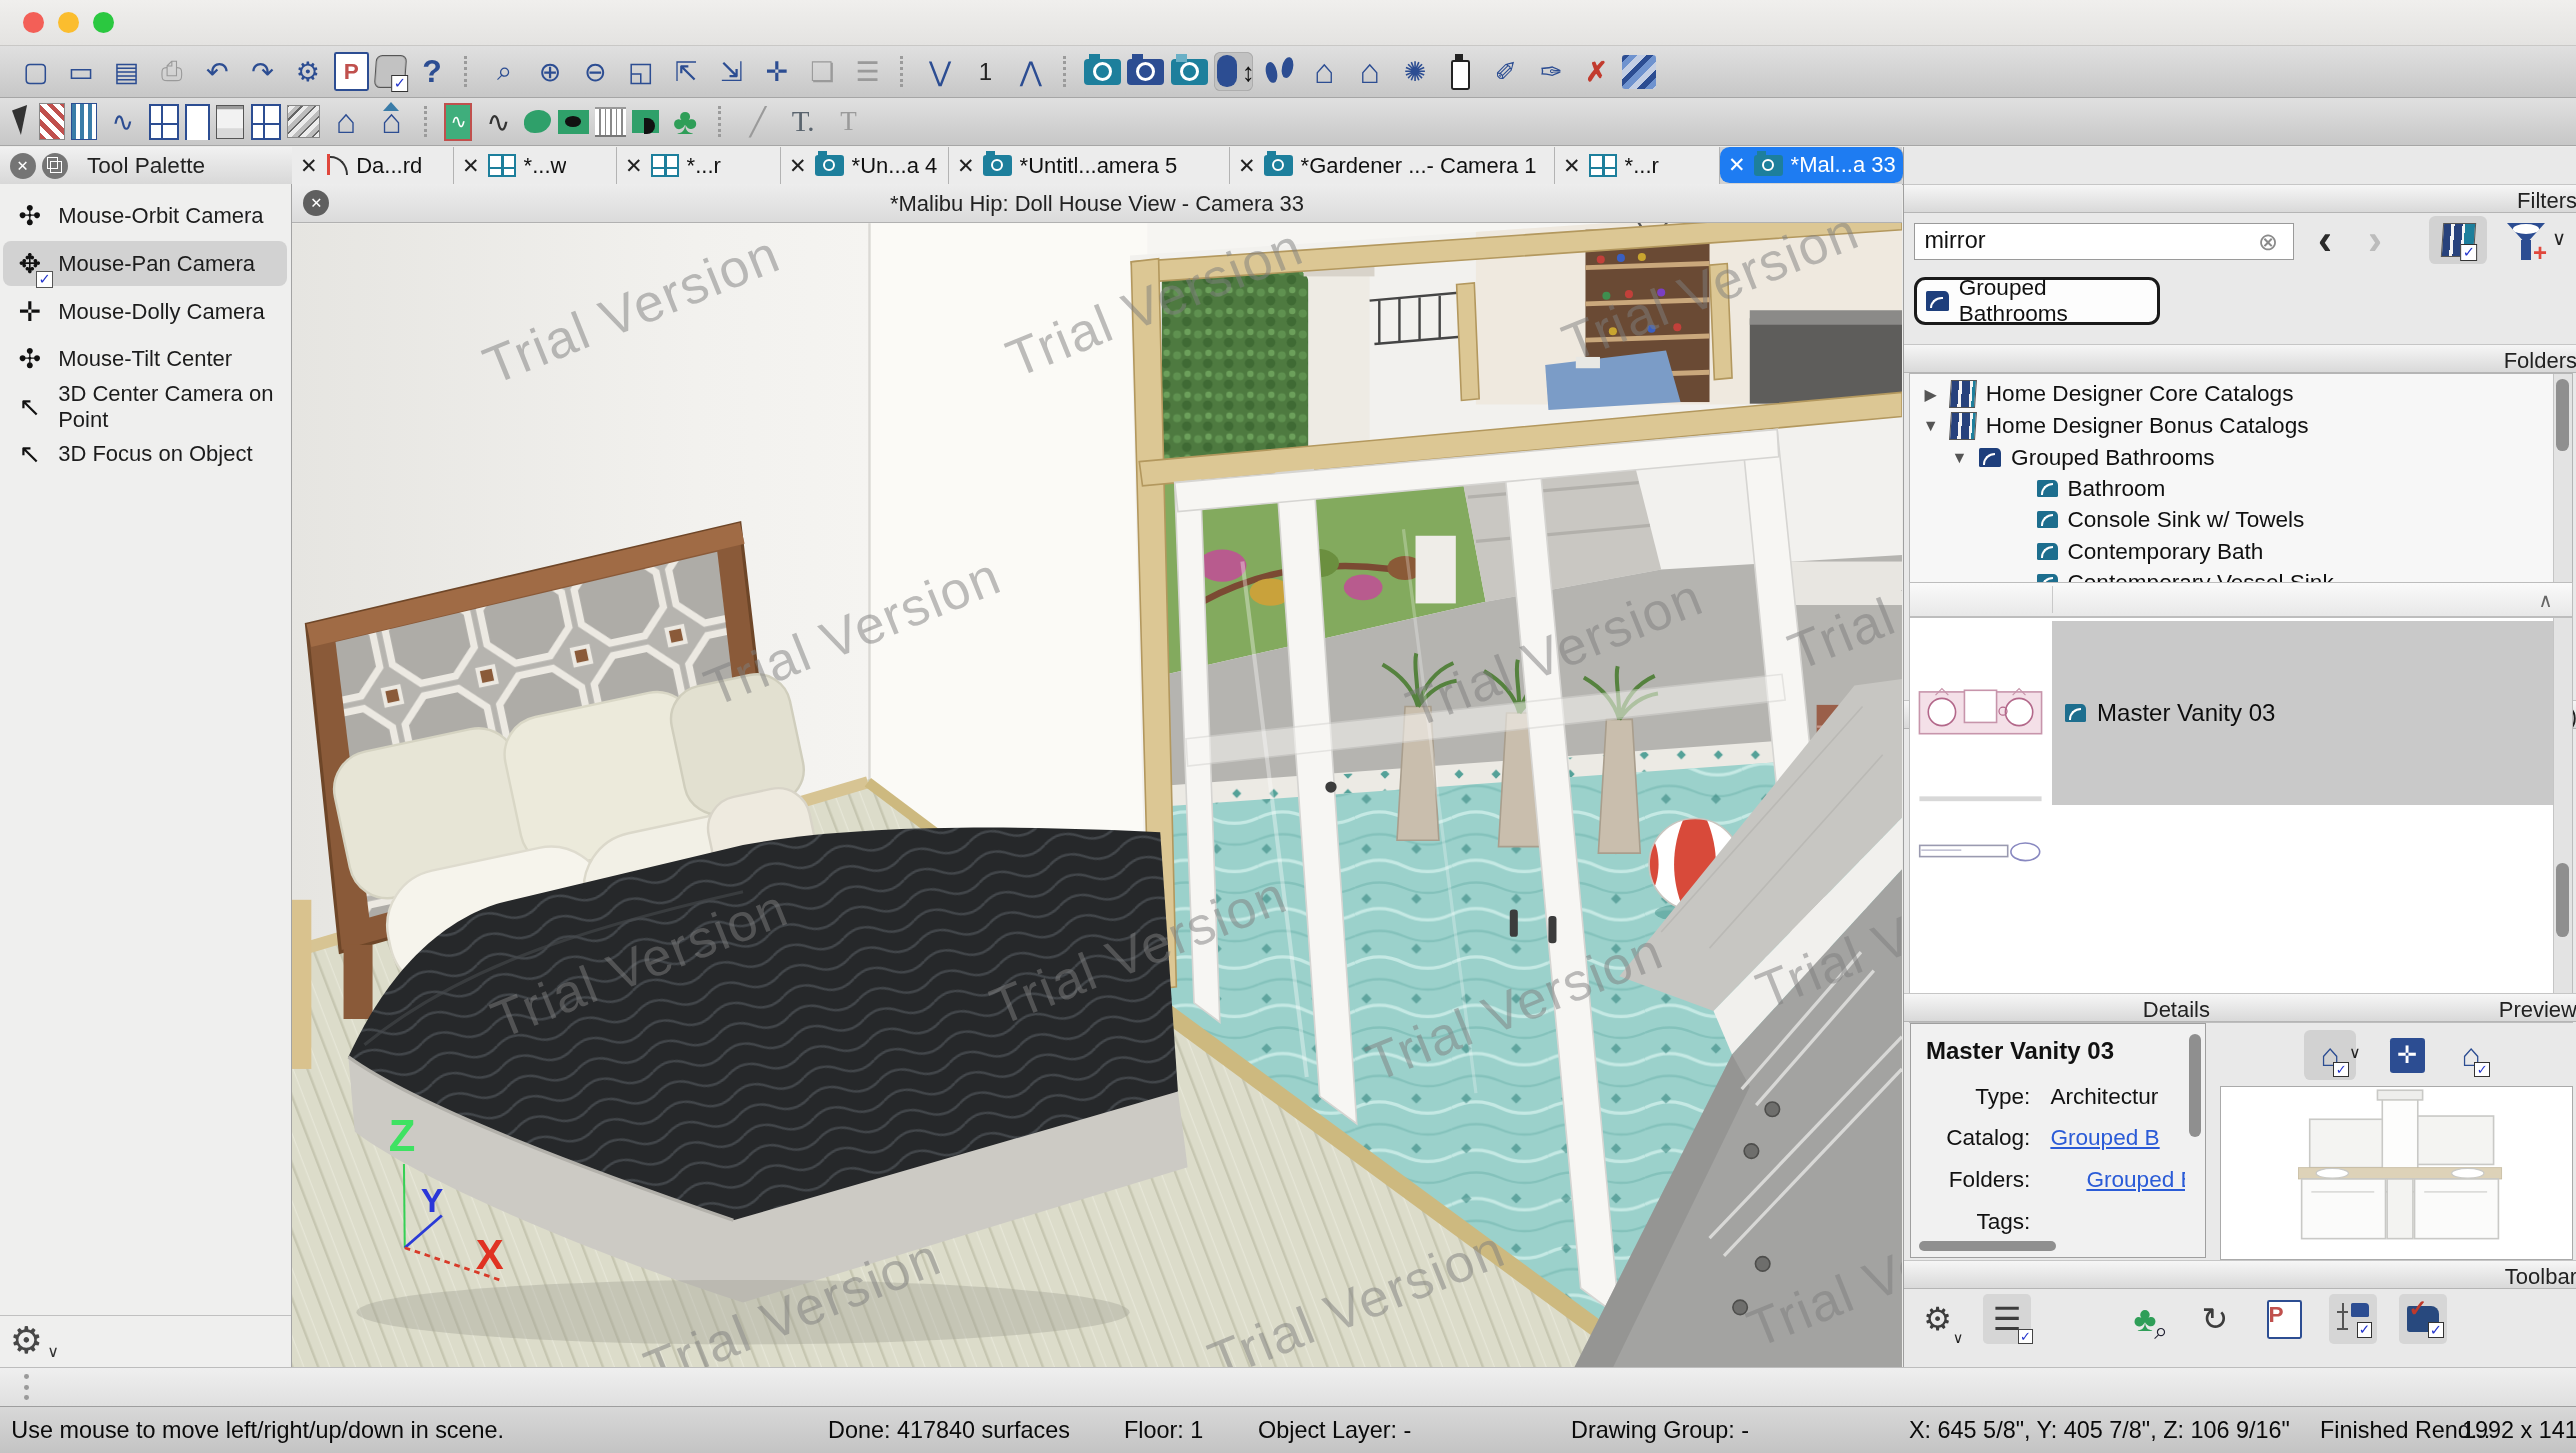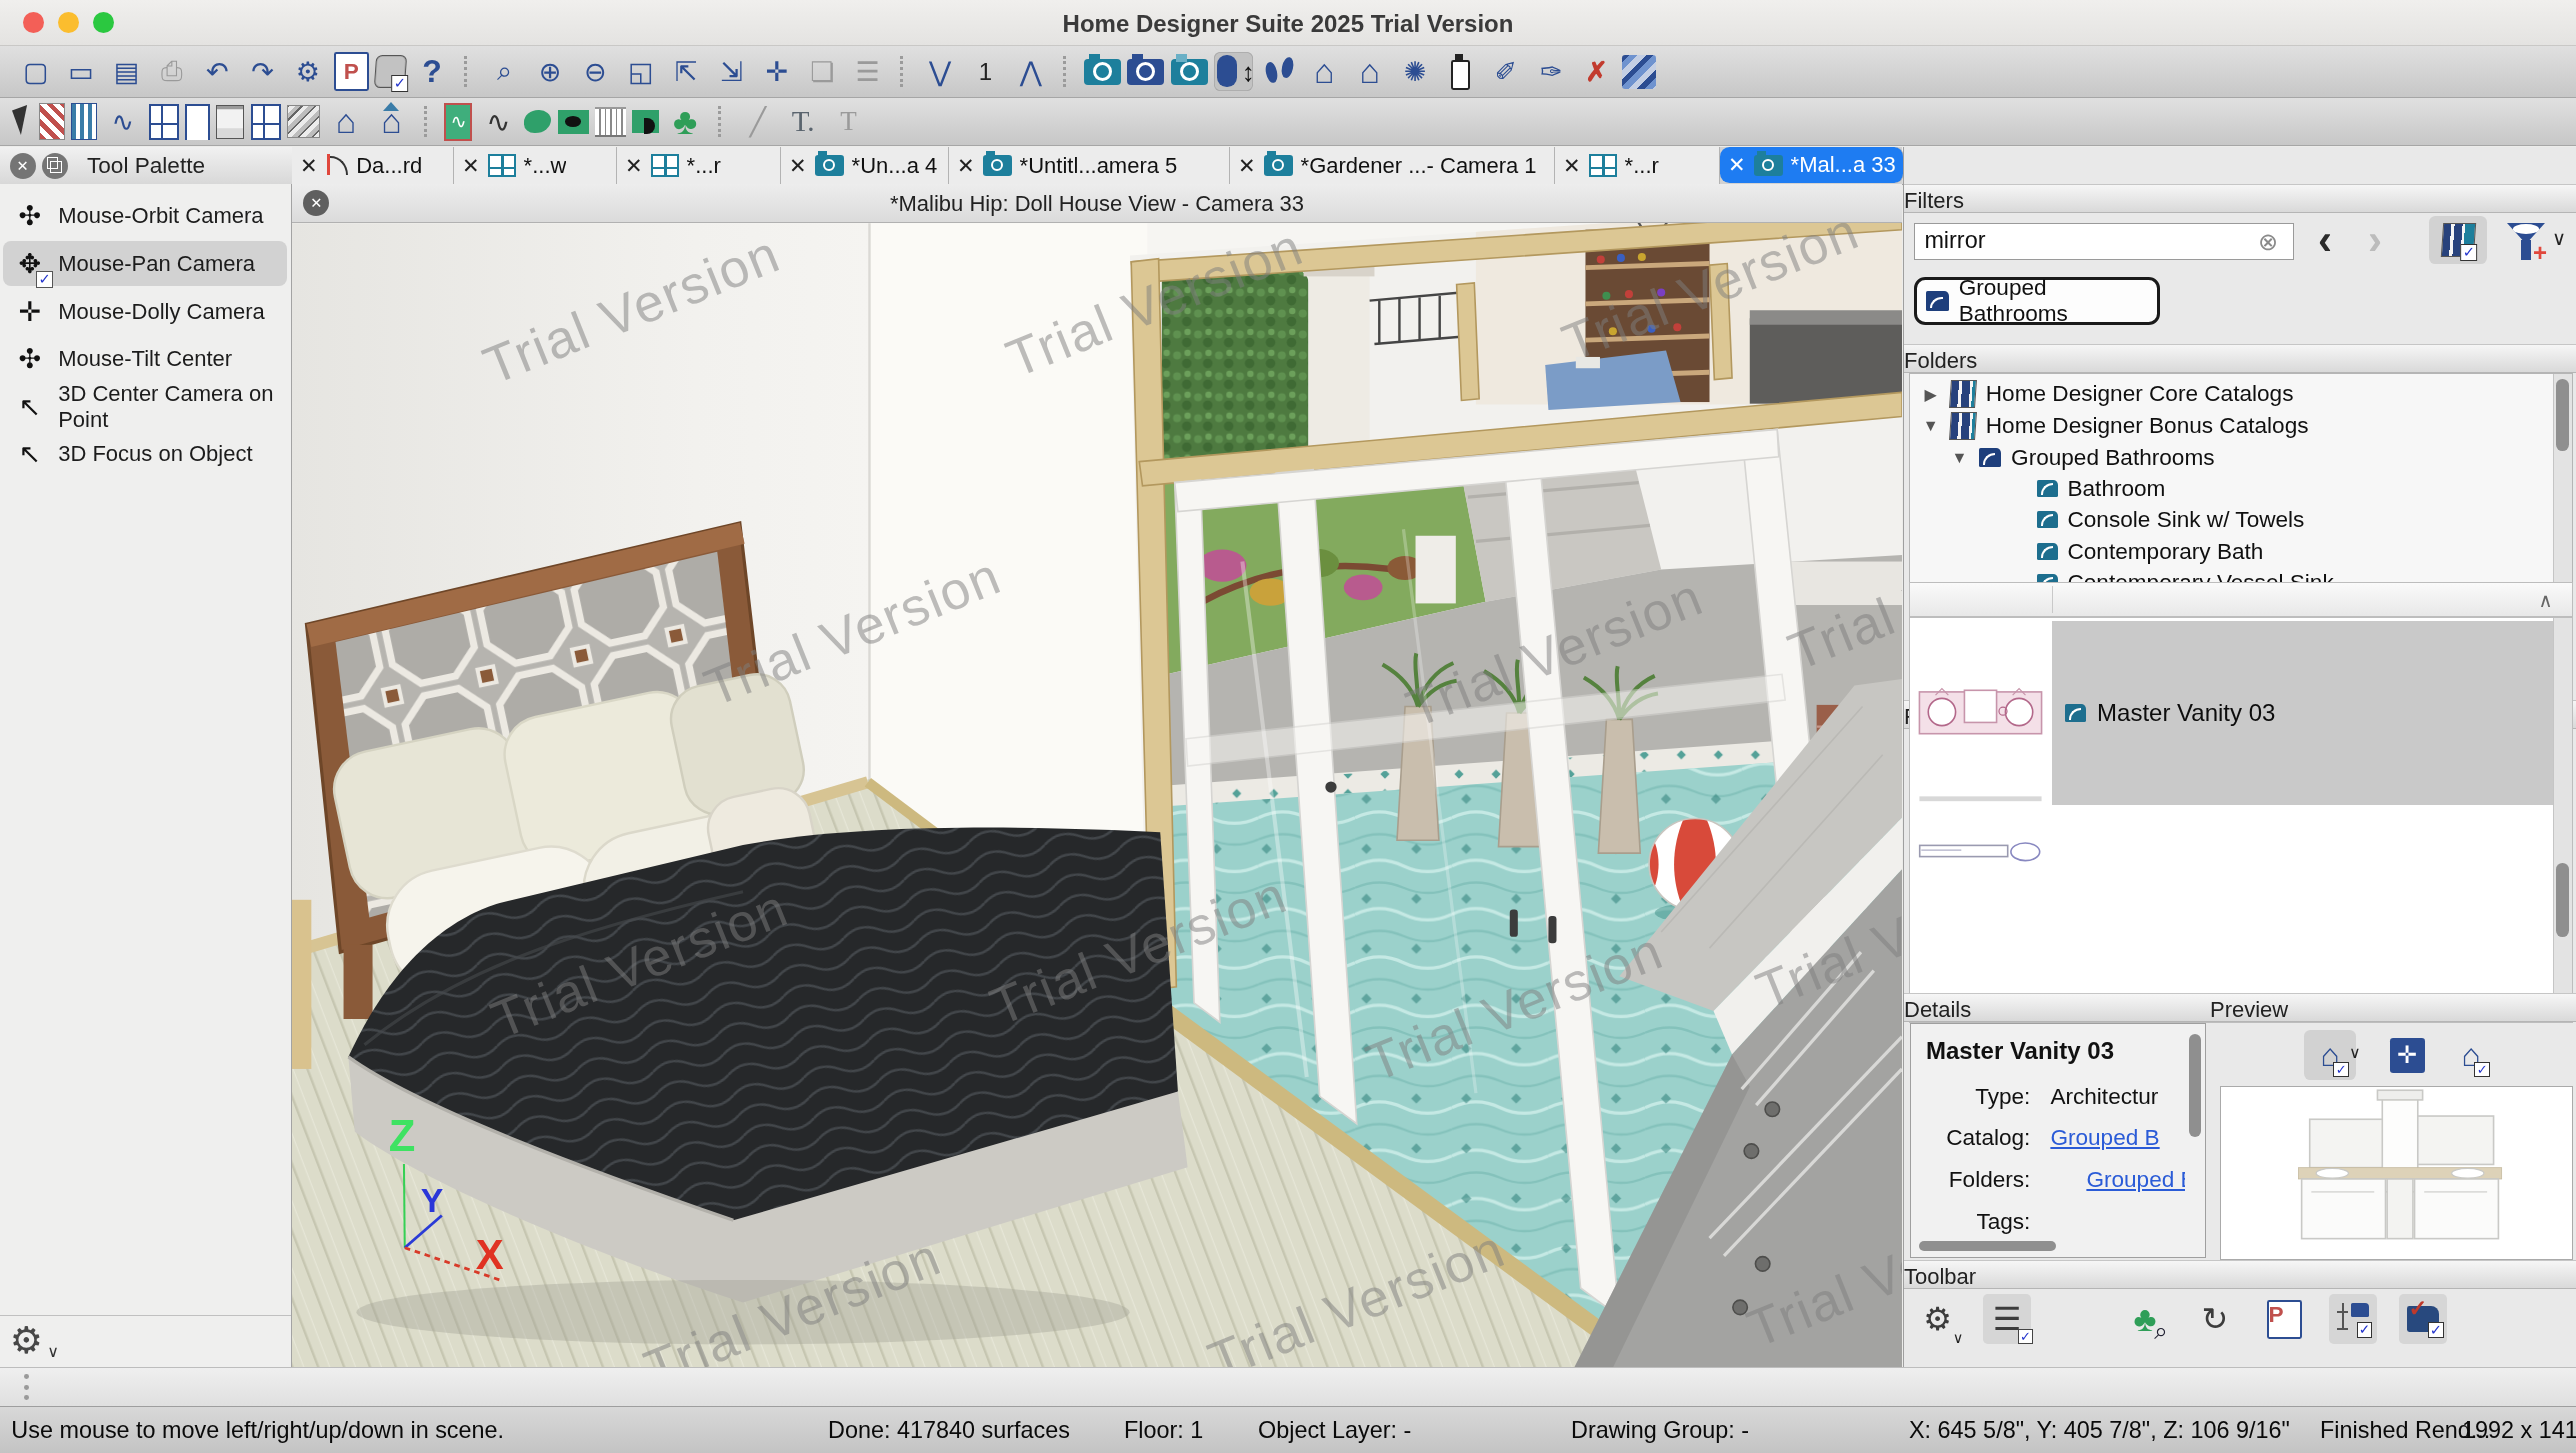--- a/index.html
+++ b/index.html
@@ -94,21 +94,21 @@
   .gear::after{content:"∨";position:absolute;right:-16px;bottom:1.6px;font-size:16px;color:#333;}
 
   
   .vp-title{left:292px;top:184px;width:1610px;height:39px;background:linear-gradient(#ededed,#dbdbdb);border-bottom:0.8px solid #b1b1b1;box-sizing:border-box;}
   .vp-title .vtxt{position:absolute;left:0;right:0;top:7.2px;text-align:center;font-size:22px;color:#222;}
   .vp-scene{left:292px;top:223px;width:1610px;height:1144px;background:#f6f5f2;overflow:hidden;}
   .wm{position:absolute;font-size:53px;color:#7e7e7e;opacity:.5;transform:rotate(-22deg);white-space:nowrap;letter-spacing:1.6px;pointer-events:none;}
 
   
   .rightpane{left:1903px;top:147px;width:673px;height:1220px;background:#e9e9e9;border-left:0.8px solid #9f9f9f;box-sizing:border-box;}
-  .sechead{position:absolute;left:0;width:673px;height:29px;background:linear-gradient(#f6f6f6,#d9d9d9);border-top:0.8px solid #c6c6c6;border-bottom:0.8px solid #b5b5b5;text-align:left;font-size:22px;color:#222;padding-top:3.2px;box-sizing:border-box;}
+  .sechead{position:absolute;left:0;width:673px;height:29px;background:linear-gradient(#f6f6f6,#d9d9d9);border-top:0.8px solid #c6c6c6;border-bottom:0.8px solid #b5b5b5;text-align:right;font-size:22px;color:#222;padding-top:3.2px;box-sizing:border-box;}
   .searchbox{position:absolute;left:9.7px;top:76px;width:380px;height:37px;background:#fff;border:0.8px solid #9a9a9a;font-size:23.4px;color:#111;padding:3.2px 40px 3.2px 9.7px;box-sizing:border-box;}
   .clearx{position:absolute;left:354px;top:81px;font-size:24px;color:#8a8a8a;}
   .navarrow{position:absolute;top:69px;font-size:42px;font-weight:bold;}
   .libchkbtn{position:absolute;left:525px;top:69px;width:58px;height:48px;background:#d2d2d2;border-radius:6.4px;display:flex;align-items:center;justify-content:center;}
   .funnelwrap{position:absolute;left:598px;top:74px;width:64px;height:43px;}
   .funnel-tri{position:absolute;left:4.8px;top:1.6px;width:0;height:0;border-left:19.3px solid transparent;border-right:19.3px solid transparent;border-top:21px solid #2c4d92;}
   .funnel-tri::before{content:"";position:absolute;left:-13px;top:-19.3px;width:26px;height:9.7px;background:#fff;border-radius:50%;}
   .funnel-stem{position:absolute;left:19.3px;top:19.3px;width:9.7px;height:19.3px;background:#2c4d92;}
   .funnel-plus{position:absolute;left:31px;top:17.7px;color:#e0473c;font-size:24px;font-weight:bold;}
   .funnel-chev{position:absolute;right:0;top:6.4px;color:#222;font-size:19.3px;}
@@ -160,21 +160,20 @@
 </style>
 </head>
 <body>
 
 <div class="stage">
 
   <div class="abs titlebar">
     <span class="light" style="left:22.6px;background:#f35f57;"></span>
     <span class="light" style="left:58px;background:#fbbd2e;"></span>
     <span class="light" style="left:93px;background:#2bc840;"></span>
-    <div class="win-title">Home Designer Suite 2025 Trial Version</div>
   </div>
 
   <div class="abs trow trow1" id="tb1">
       <span class="ti">▢</span>
       <span class="ti">▭</span>
       <span class="ti">▤</span>
       <span class="ti dis">⎙</span>
       <span class="ti">↶</span>
       <span class="ti">↷</span>
       <span class="ti">⚙</span>

